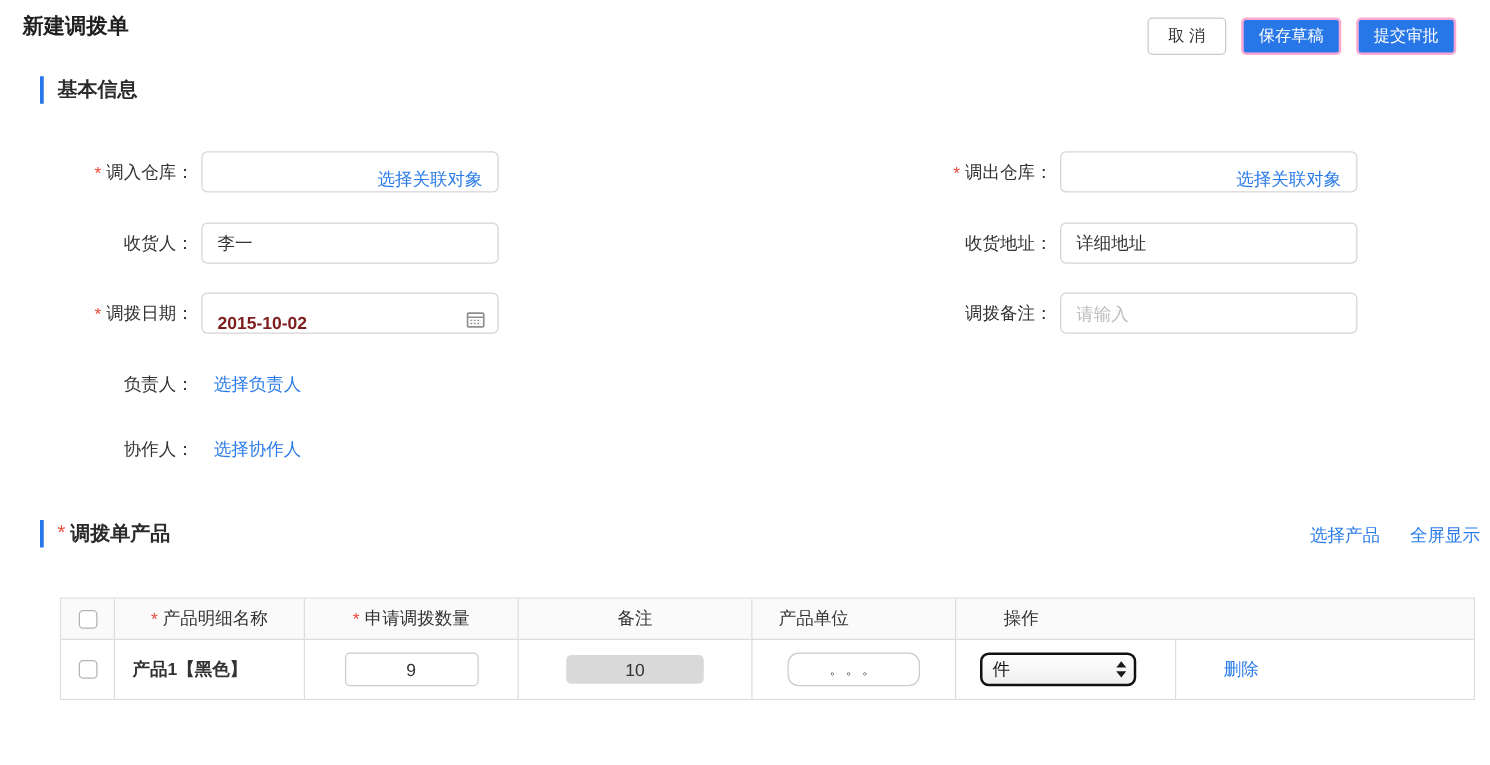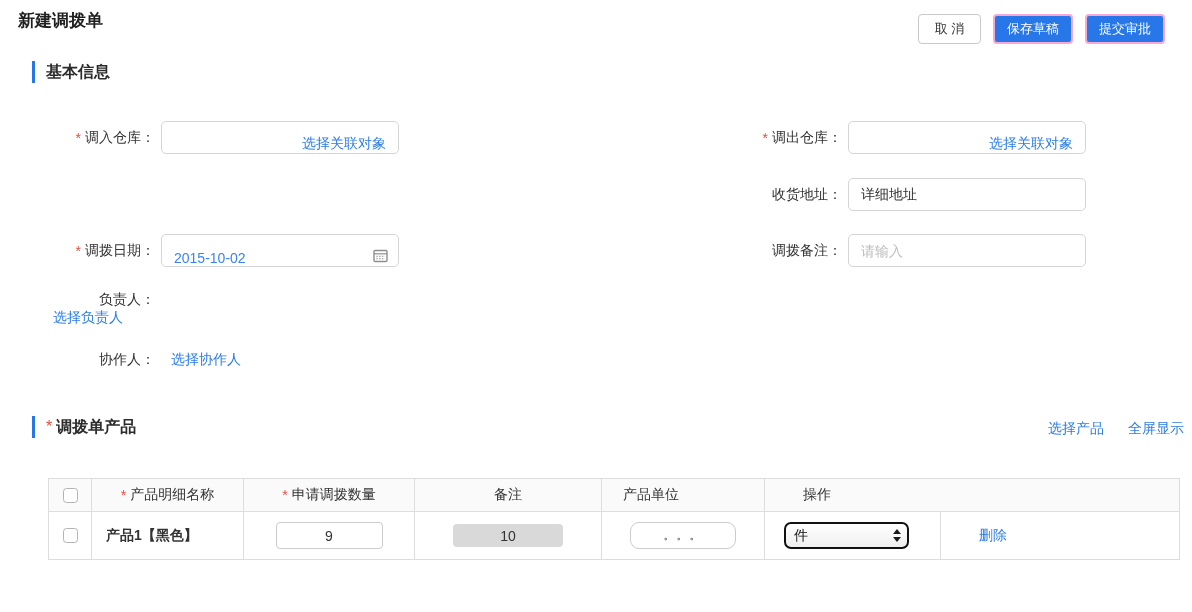--- a/index.html
+++ b/index.html
@@ -23,21 +23,21 @@
 
   
   .field { position:absolute; display:flex; align-items:center; height:33px; }
   .field-label { width:150px; text-align:right; font-size:14px; color:#333; margin-right:6px; white-space:nowrap; display:flex; justify-content:flex-end; align-items:center; }
   .box { width:238px; height:33px; border:1px solid #d5d5d5; border-radius:5px; background:#fff; display:flex; align-items:flex-end; font-size:14px; }
   .box input { border:none; outline:none; width:100%; height:100%; background:transparent; font-size:14px; color:#333; padding:0 12px; font-family:inherit; border-radius:5px; }
   .box input::placeholder { color:#bdbdbd; }
   .link { color:#2b7ce9; font-size:14px; font-weight:500; text-decoration:none; cursor:pointer; white-space:nowrap; }
   .link-box { justify-content:flex-end; padding-right:12px; }
   .date-box { justify-content:space-between; padding:0 10px 0 12px; }
-  .date-value { color:#3b82f6; }
+  .date-value { color:#7f1d1d;font-weight:bold; }
   .standalone-link { margin-left:10px; }
 
   
   .product-links { position:absolute; top:420px; right:8px; display:flex; gap:24px; }
 
   .table { position:absolute; left:48px; top:478px; width:1132px; border:1px solid #ddd; background:#fff; }
   .thead, .trow { display:grid; grid-template-columns:43px 152px 171px 187px 163px 176px 238px; }
   .thead { background:#fafafa; height:33px; border-bottom:1px solid #ddd; }
   .trow { height:47px; background:#fff; }
   .th, .td { display:flex; align-items:center; justify-content:center; border-right:1px solid #ddd; font-size:14px; color:#333; overflow:hidden; }
@@ -93,20 +93,26 @@
   <div class="field" style="left:692px; top:121px;">
     <span class="field-label">
       <span class="req">*</span>
       <span>调出仓库：</span>
     </span>
     <div class="box link-box">
       <a class="link">选择关联对象</a>
     </div>
   </div>
 
+  <div class="field" style="left:5px; top:178px;">
+    <span class="field-label">收货人：</span>
+    <div class="box">
+      <input type="text" value="李一" style="">
+    </div>
+  </div>
 
   <div class="field" style="left:692px; top:178px;">
     <span class="field-label">收货地址：</span>
     <div class="box">
       <input type="text" value="详细地址" style="">
     </div>
   </div>
 
   <div class="field" style="left:5px; top:234px;">
     <span class="field-label">
@@ -126,21 +132,21 @@
     </div>
   </div>
 
   <div class="field" style="left:692px; top:234px;">
     <span class="field-label">调拨备注：</span>
     <div class="box">
       <input type="text" placeholder="请输入" style="">
     </div>
   </div>
 
-  <div class="field" style="left:5px; top:291px;flex-direction:column;">
+  <div class="field" style="left:5px; top:291px;">
     <span class="field-label">负责人：</span>
     <a class="link standalone-link">选择负责人</a>
   </div>
 
   <div class="field" style="left:5px; top:343px;">
     <span class="field-label">协作人：</span>
     <a class="link standalone-link">选择协作人</a>
   </div>
 
   <div class="section-header" style="left:32px; top:415px;">

